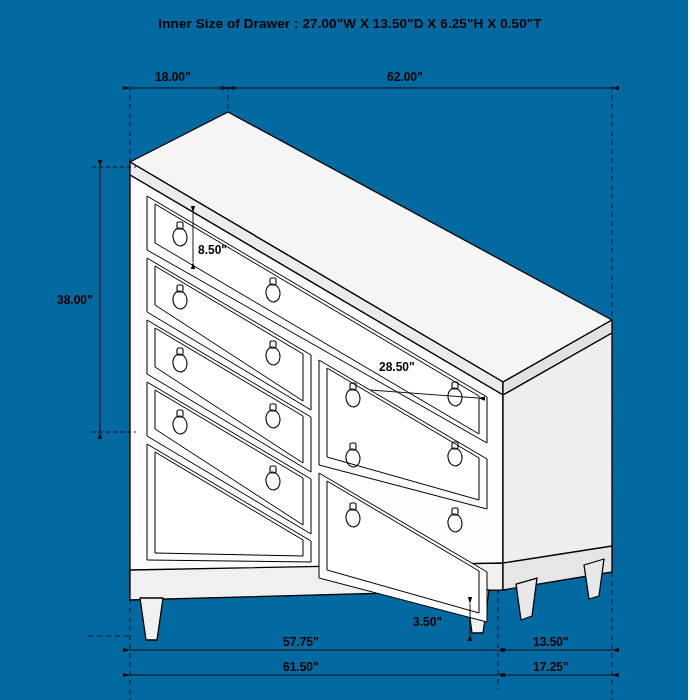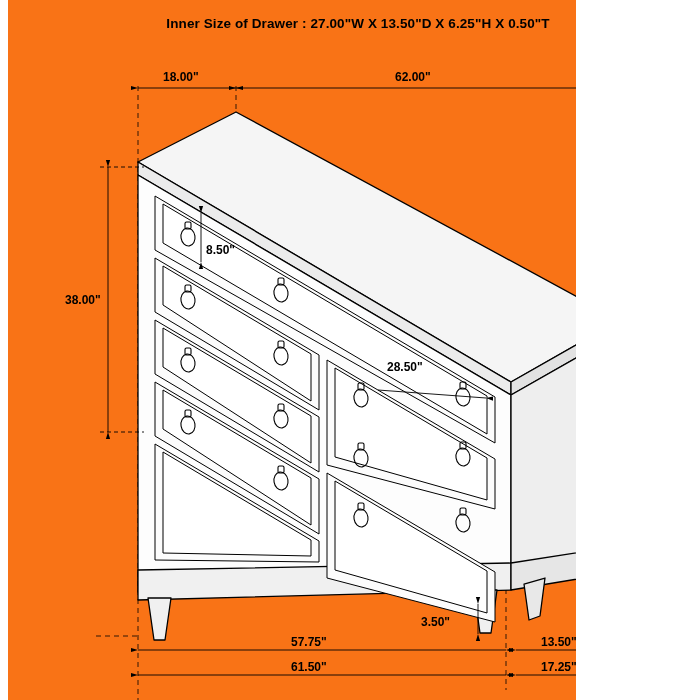--- a/index.html
+++ b/index.html
@@ -2,26 +2,25 @@
 <html><head>
 <meta charset="utf-8">
 <style>
   html, body {
     margin: 0;
     padding: 0;
     background: #ffffff;
   }
   #page {
     position: relative;
-    width: 568px;
+    width: 688px;
     height: 700px;
-    background: #f97316;
+    background: #0369a1;
     font-family: "Liberation Sans", sans-serif;
     overflow: hidden;
-    margin-left: 8px;
   }
   #title {
     position: absolute;
     top: 16px;
     left: 0;
     width: 700px;
     text-align: center;
     font-size: 13.5px;
     font-weight: bold;
     color: #000000;

